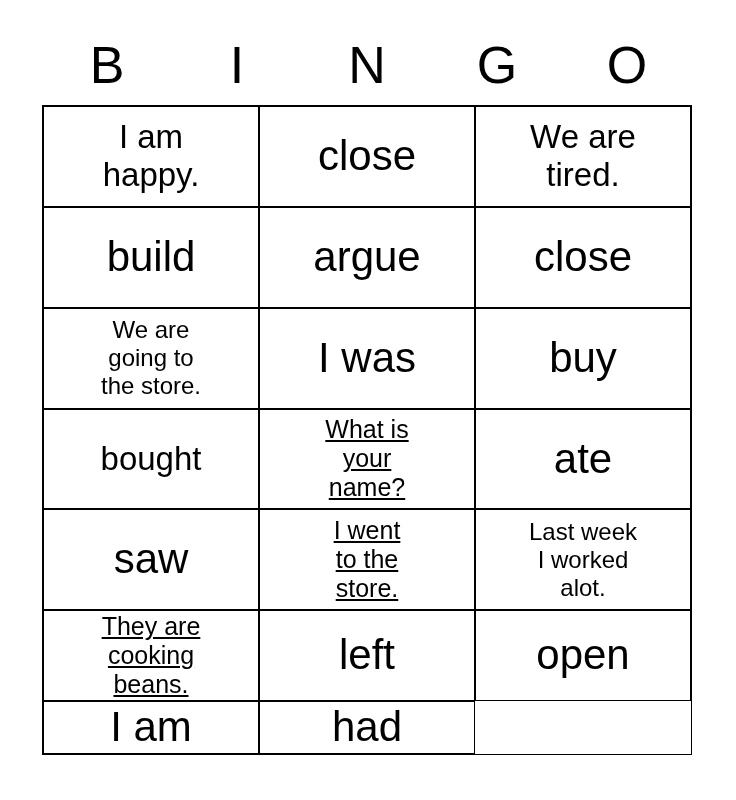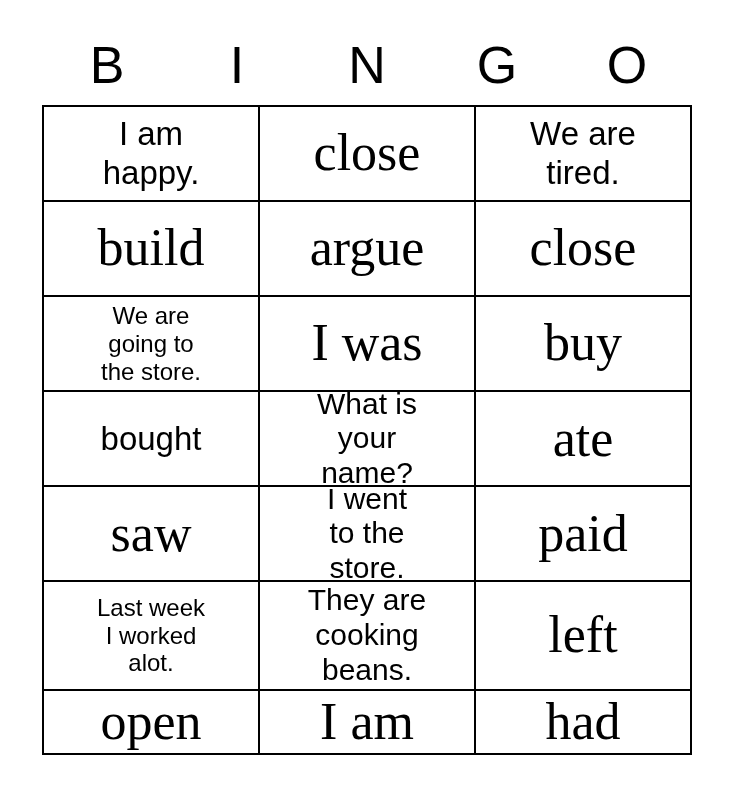--- a/index.html
+++ b/index.html
@@ -50,23 +50,23 @@
     align-items: center;
     justify-content: center;
     text-align: center;
     color: #000000;
     white-space: pre-line;
     line-height: 1.16;
     overflow: hidden;
     padding: 1px;
     cursor: pointer;
   }
-  .cell[data-size="xl"] { font-size: 52px; font-family: Liberation Serif, serif; }
+  .cell[data-size="xl"] { font-size: 42px; }
   .cell[data-size="lg"] { font-size: 33px; }
-  .cell[data-size="md"] { font-size: 30px; }
+  .cell[data-size="md"] { font-size: 25px; text-decoration: underline; }
   .cell[data-size="sm"] { font-size: 24px; }
 </style>
 </head>
 <body>
 
 <div class="card">
 
   <div class="bingo-header">
     <span class="letter">B</span>
     <span class="letter">I</span>
@@ -94,21 +94,20 @@
 
     <div class="cell" data-size="md">What is
 your
 name?</div>
     <div class="cell" data-size="xl">ate</div>
     <div class="cell" data-size="xl">saw</div>
 
     <div class="cell" data-size="md">I went
 to the
 store.</div>
-    <div class="cell" data-size="xl">paid</div>
     <div class="cell" data-size="sm">Last week
 I worked
 alot.</div>
     <div class="cell" data-size="md">They are
 cooking
 beans.</div>
     <div class="cell" data-size="xl">left</div>
 
     <div class="cell" data-size="xl">open</div>
     <div class="cell" data-size="xl">I am</div>

